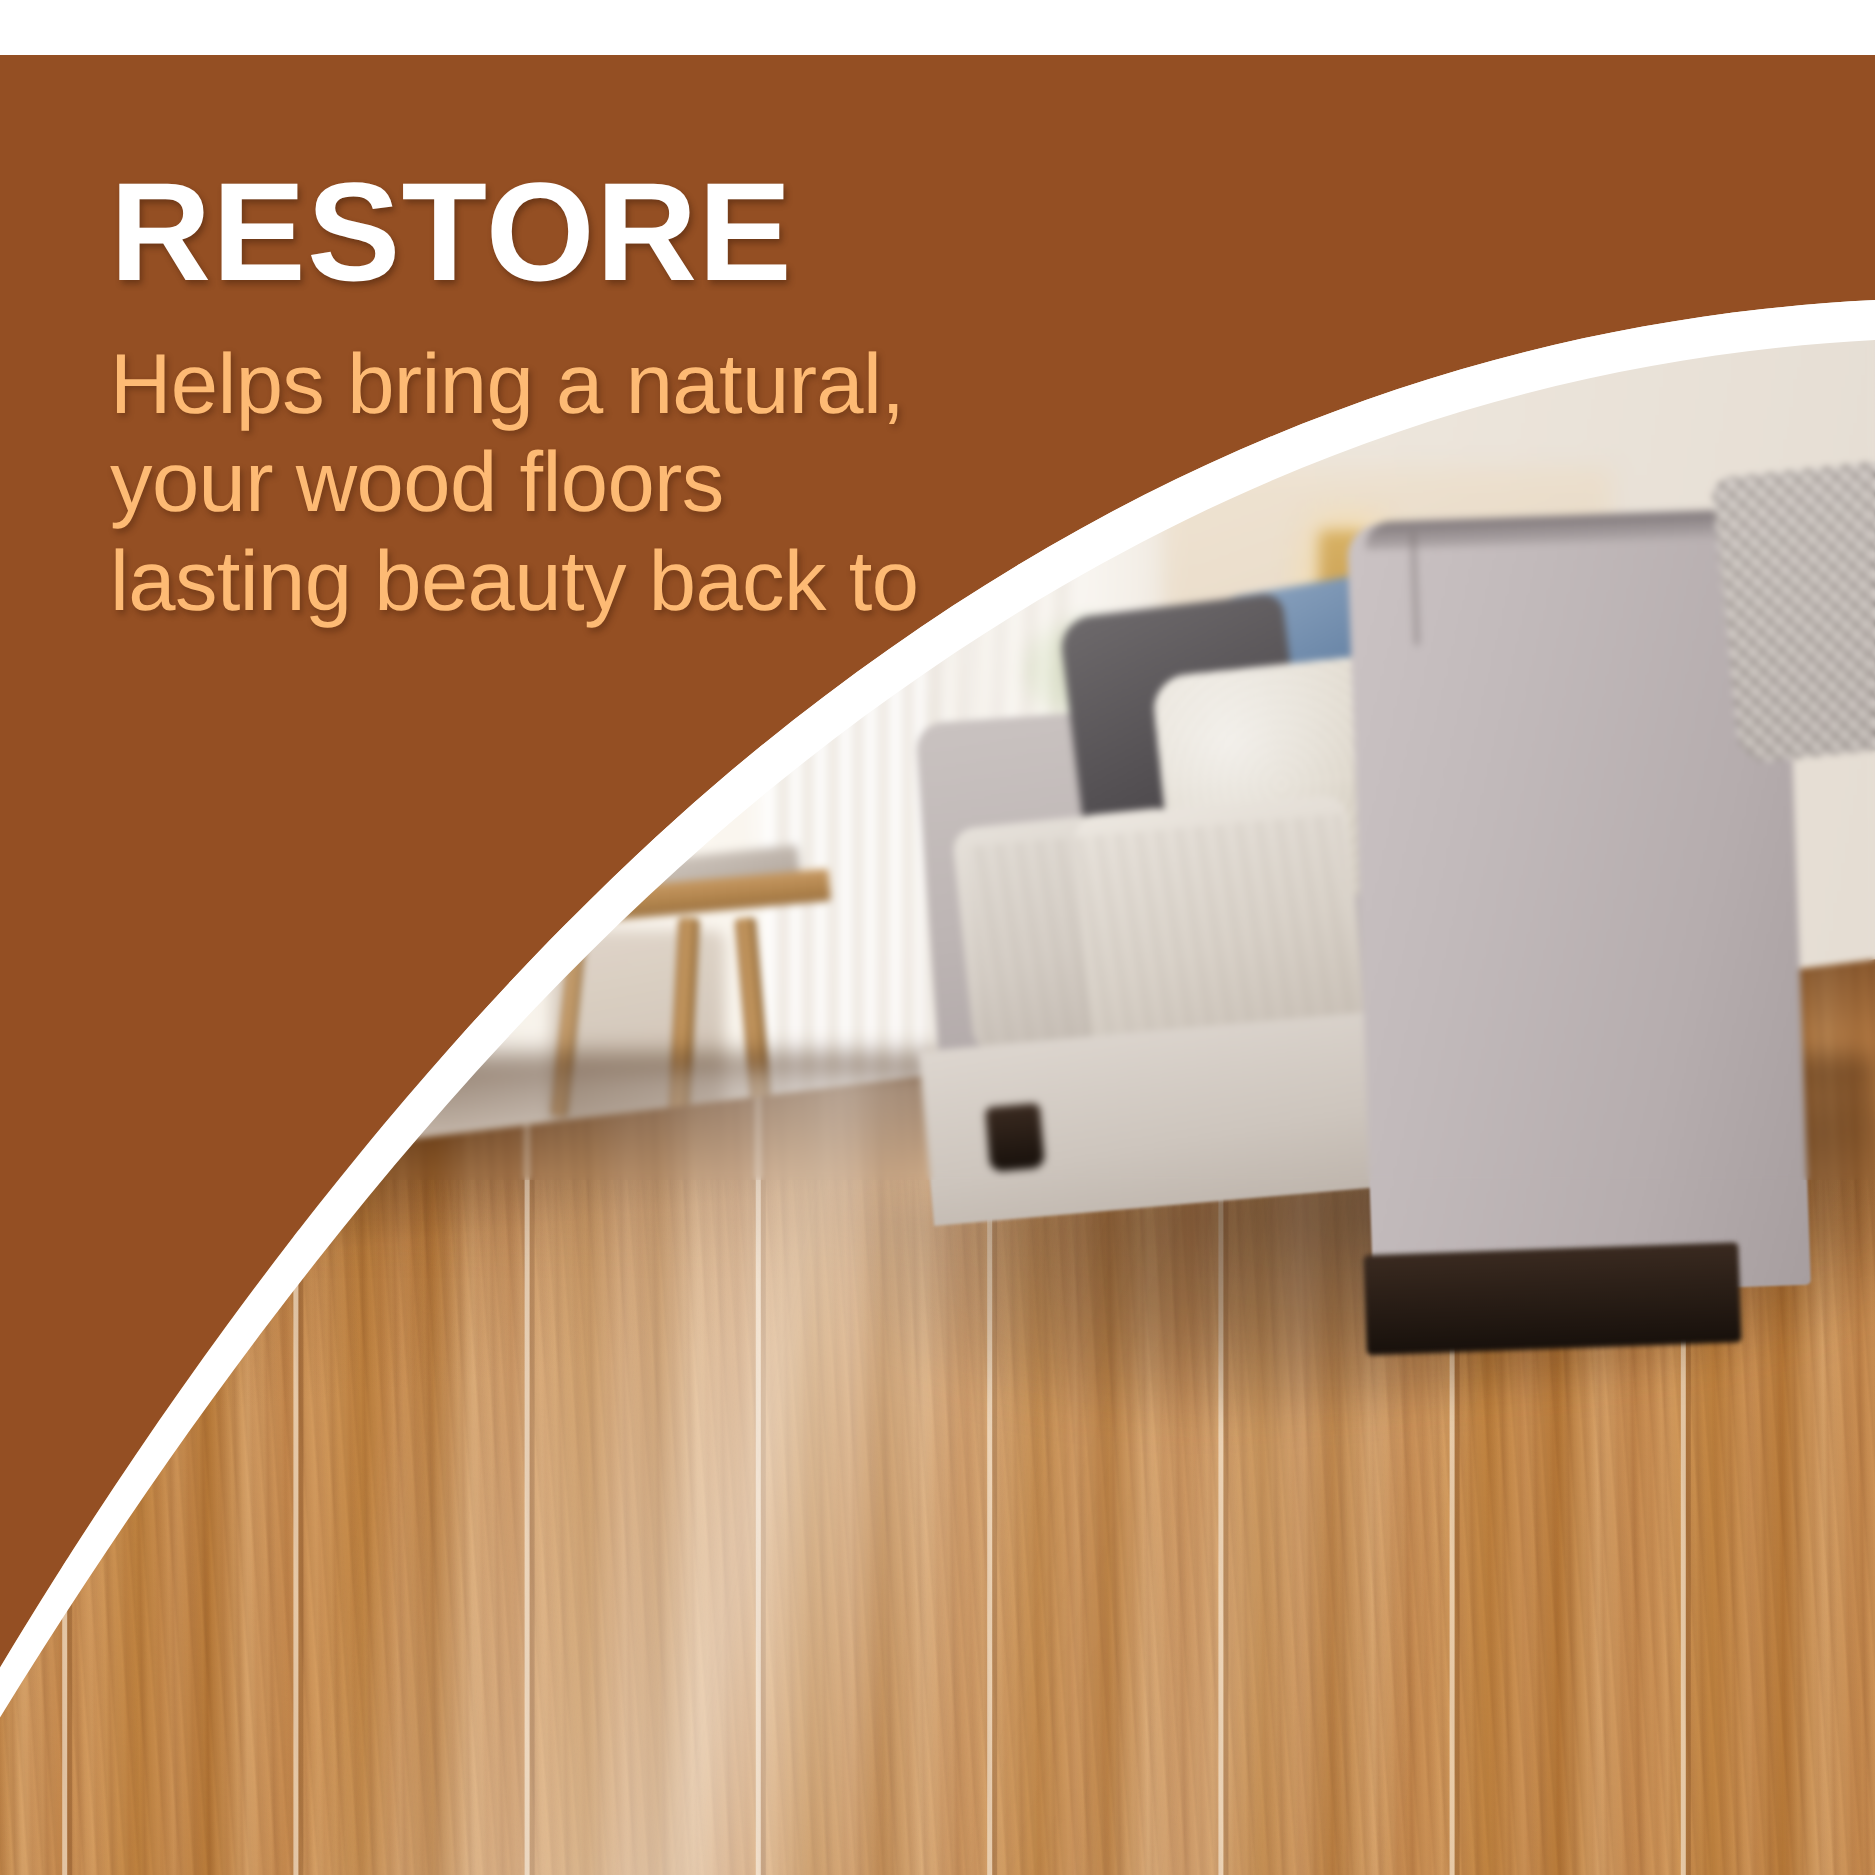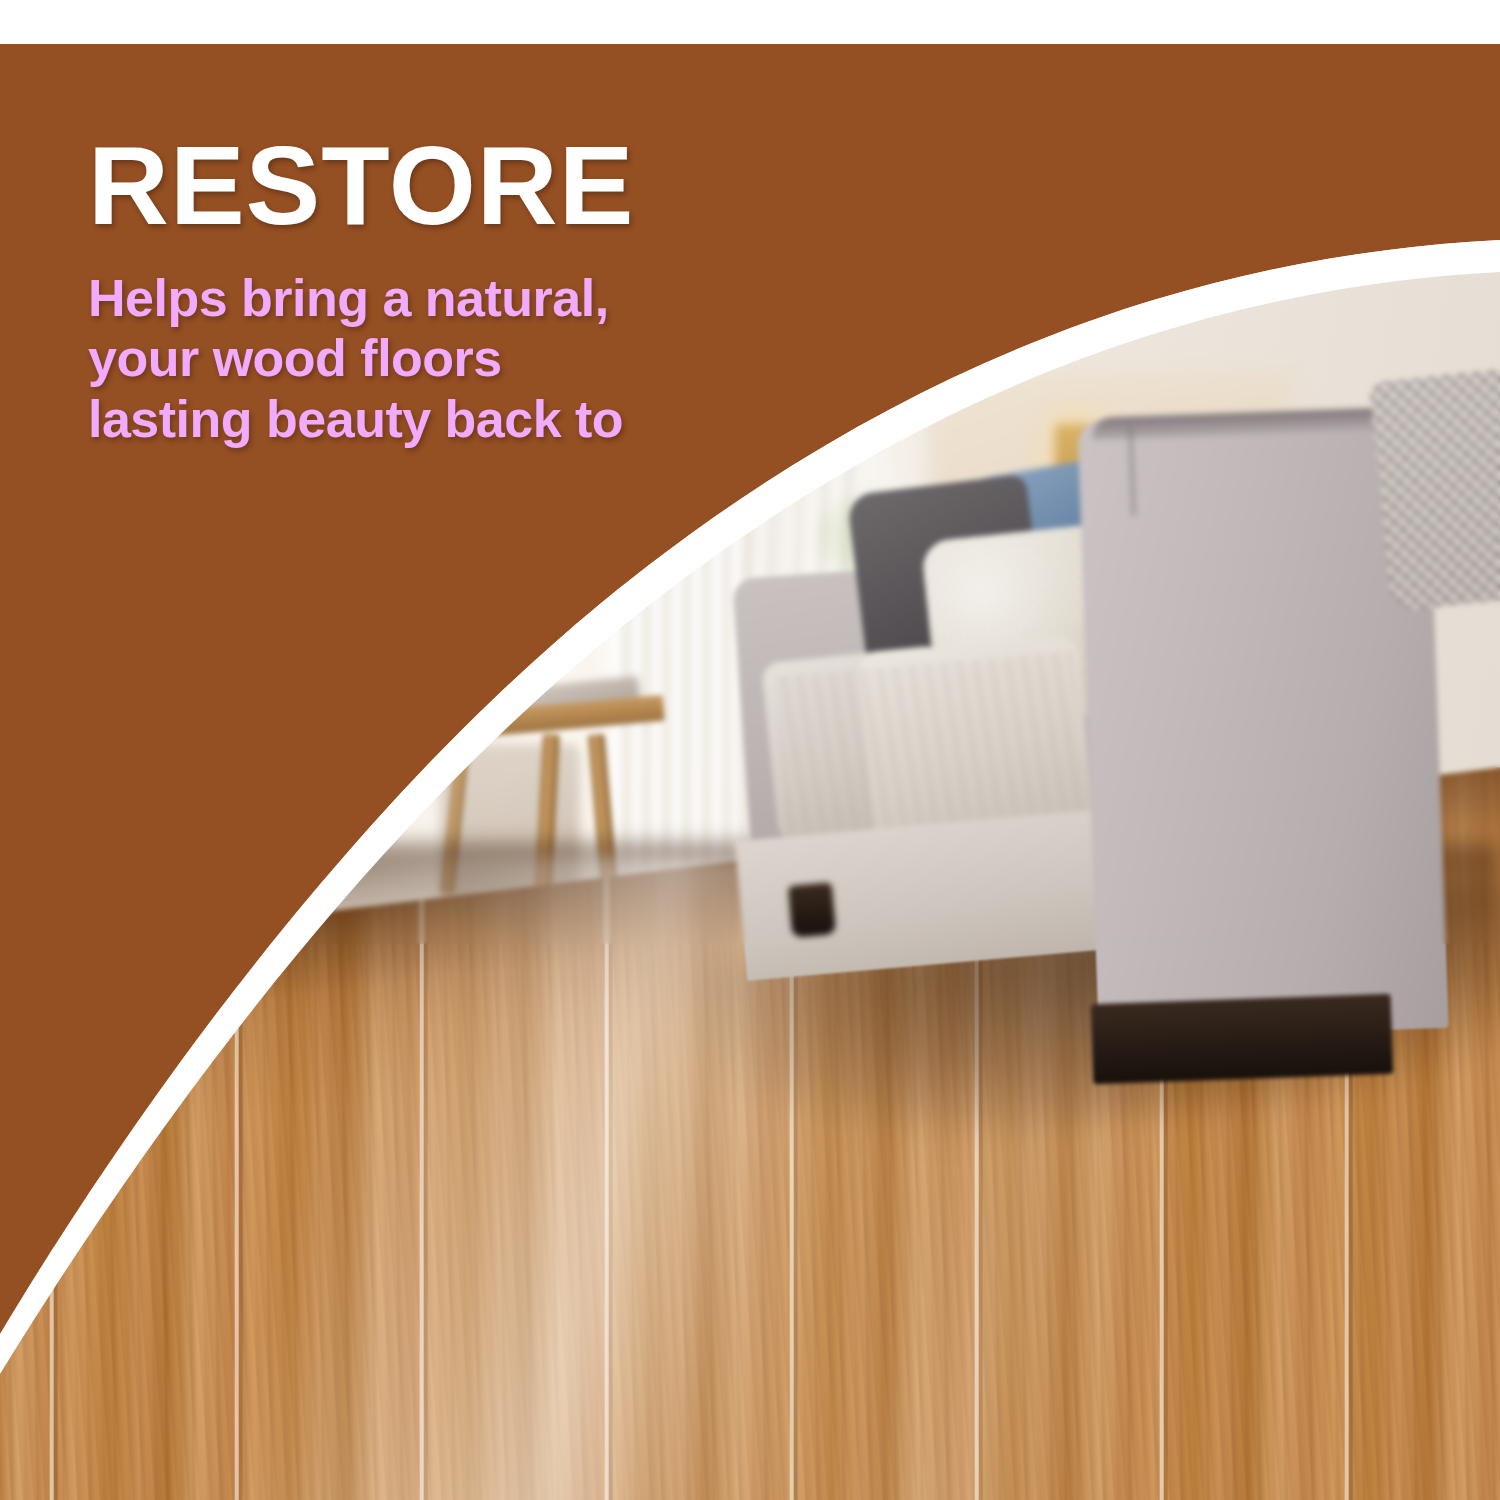--- a/index.html
+++ b/index.html
@@ -337,24 +337,24 @@
     color: #ffffff;
     font-family: "Liberation Sans", sans-serif;
     font-weight: bold;
     font-size: 112px;
     line-height: 1.0;
     letter-spacing: 1px;
     text-shadow: 2px 3px 5px rgba(60,26,8,.45);
   }
   #subhead {
     margin: 26px 0 0 0;
-    color: #f0abfc;
+    color: #fdba74;
     font-family: "Liberation Sans", sans-serif;
-    font-weight: bold;
-    font-size: 52px;
+    font-weight: normal;
+    font-size: 68px;
     line-height: 1.16;
     letter-spacing: -0.5px;
     text-shadow: 2px 3px 5px rgba(60,26,8,.40);
   }
   #subhead .ln { display: block; white-space: nowrap; }
 </style>
 </head>
 <body>
 
 <div id="stage" style="background: rgb(148, 79, 35);">

